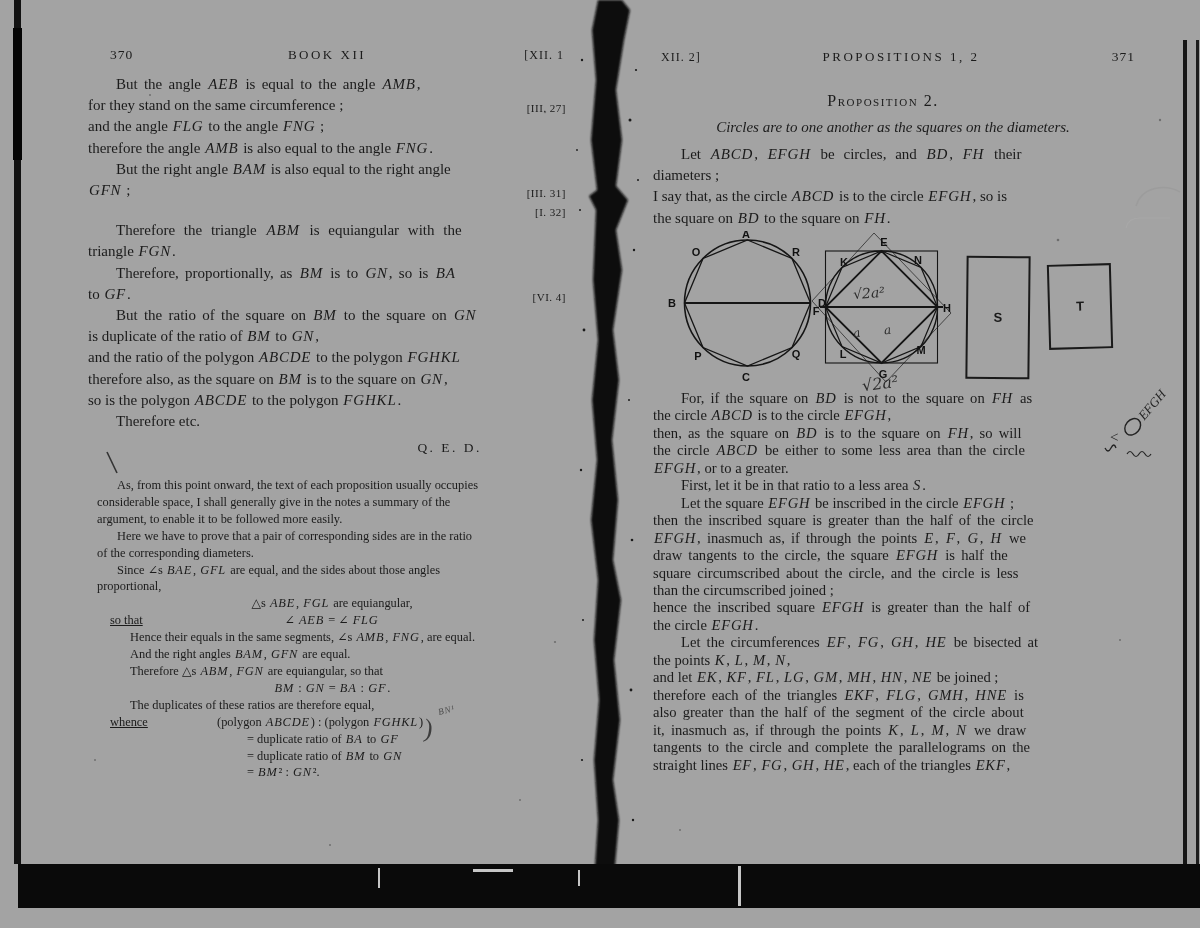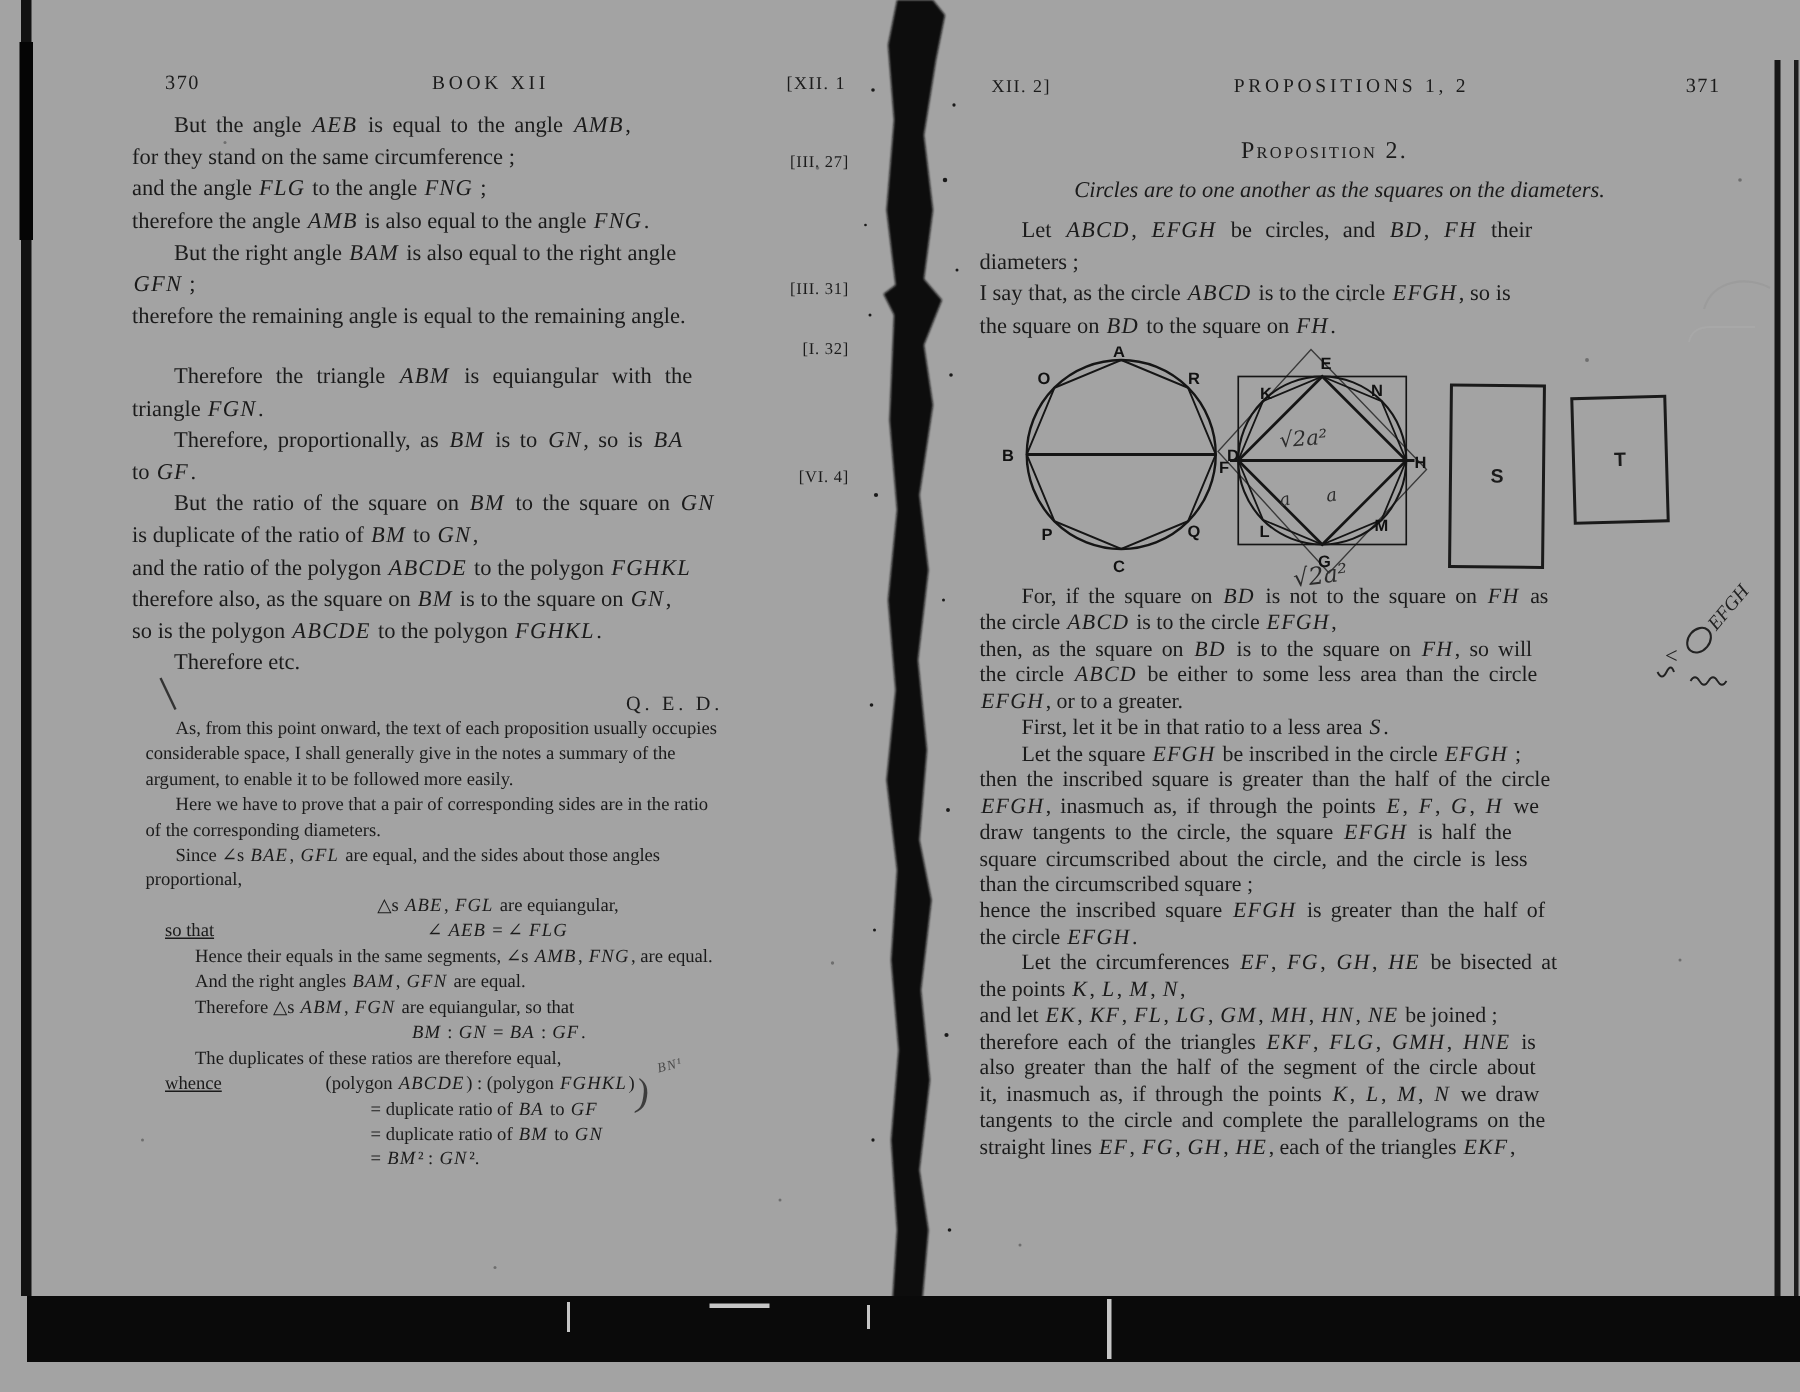--- a/index.html
+++ b/index.html
@@ -9,21 +9,21 @@
 
   
   .pagehead{position:absolute;height:20px;font-size:13px;}
   .pagehead .pnum{position:absolute;top:0;font-size:13.5px;letter-spacing:1px;}
   .pagehead .ptitle{position:absolute;top:0;left:0;right:0;text-align:center;letter-spacing:2.5px;font-size:13px;}
   .pagehead .pref{position:absolute;top:1px;font-size:12px;letter-spacing:1px;}
   .lp-head{left:88px;top:47px;width:478px;}
   .lp-head .pnum{left:22px;}
   .lp-head .pref{right:2px;}
   .rp-head{left:655px;top:49px;width:492px;}
-  .rp-head .pnum{right:0;}
+  .rp-head .pnum{right:12px;}
   .rp-head .pref{left:6px;}
 
   
   .tl{position:relative;white-space:nowrap;}
   .main-text{position:absolute;left:88px;top:74px;width:478px;font-size:15px;line-height:21.2px;}
   .ind{text-indent:28px;font-family:Liberation Serif, serif;}
   .w1{word-spacing:2.5px;}
   .w2{word-spacing:5px;}
   .ref{position:absolute;right:0;top:3px;font-size:11px;letter-spacing:.5px;}
   .refonly{height:19px;line-height:17px;}
@@ -85,21 +85,20 @@
       <span class="pref">[XII. 1</span>
     </div>
 
     <div class="main-text">
         <div class="tl ind w1"><span class="t">But the angle <i>AEB</i> is equal to the angle <i>AMB</i>,</span></div>
         <div class="tl"><span class="t">for they stand on the same circumference ;</span><span class="ref">[III. 27]</span></div>
         <div class="tl"><span class="t">and the angle <i>FLG</i> to the angle <i>FNG</i> ;</span></div>
         <div class="tl"><span class="t">therefore the angle <i>AMB</i> is also equal to the angle <i>FNG</i>.</span></div>
         <div class="tl ind"><span class="t">But the right angle <i>BAM</i> is also equal to the right angle</span></div>
         <div class="tl"><span class="t"><i>GFN</i> ;</span><span class="ref">[III. 31]</span></div>
-        <div class="tl"><span class="t">therefore the remaining angle is equal to the remaining angle.</span></div>
         <div class="tl refonly"><span class="t"></span><span class="ref">[I. 32]</span></div>
         <div class="tl ind w2"><span class="t">Therefore the triangle <i>ABM</i> is equiangular with the</span></div>
         <div class="tl"><span class="t">triangle <i>FGN</i>.</span></div>
         <div class="tl ind w1"><span class="t">Therefore, proportionally, as <i>BM</i> is to <i>GN</i>, so is <i>BA</i></span></div>
         <div class="tl"><span class="t">to <i>GF</i>.</span><span class="ref">[VI. 4]</span></div>
         <div class="tl ind w1"><span class="t">But the ratio of the square on <i>BM</i> to the square on <i>GN</i></span></div>
         <div class="tl"><span class="t">is duplicate of the ratio of <i>BM</i> to <i>GN</i>,</span></div>
         <div class="tl"><span class="t">and the ratio of the polygon <i>ABCDE</i> to the polygon <i>FGHKL</i></span></div>
         <div class="tl"><span class="t">therefore also, as the square on <i>BM</i> is to the square on <i>GN</i>,</span></div>
         <div class="tl"><span class="t">so is the polygon <i>ABCDE</i> to the polygon <i>FGHKL</i>.</span></div>
@@ -207,21 +206,21 @@
         <div class="tl"><span class="t">the circle <i>ABCD</i> is to the circle <i>EFGH</i>,</span></div>
         <div class="tl w1"><span class="t">then, as the square on <i>BD</i> is to the square on <i>FH</i>, so will</span></div>
         <div class="tl w1"><span class="t">the circle <i>ABCD</i> be either to some less area than the circle</span></div>
         <div class="tl"><span class="t"><i>EFGH</i>, or to a greater.</span></div>
         <div class="tl ind"><span class="t">First, let it be in that ratio to a less area <i>S</i>.</span></div>
         <div class="tl ind"><span class="t">Let the square <i>EFGH</i> be inscribed in the circle <i>EFGH</i> ;</span></div>
         <div class="tl w1"><span class="t">then the inscribed square is greater than the half of the circle</span></div>
         <div class="tl w1"><span class="t"><i>EFGH</i>, inasmuch as, if through the points <i>E</i>, <i>F</i>, <i>G</i>, <i>H</i> we</span></div>
         <div class="tl w1"><span class="t">draw tangents to the circle, the square <i>EFGH</i> is half the</span></div>
         <div class="tl w1"><span class="t">square circumscribed about the circle, and the circle is less</span></div>
-        <div class="tl"><span class="t">than the circumscribed square ;</span></div>
+        <div class="tl"><span class="t">than the circumscribed joined ;</span></div>
         <div class="tl w1"><span class="t">hence the inscribed square <i>EFGH</i> is greater than the half of</span></div>
         <div class="tl"><span class="t">the circle <i>EFGH</i>.</span></div>
         <div class="tl ind w1"><span class="t">Let the circumferences <i>EF</i>, <i>FG</i>, <i>GH</i>, <i>HE</i> be bisected at</span></div>
         <div class="tl"><span class="t">the points <i>K</i>, <i>L</i>, <i>M</i>, <i>N</i>,</span></div>
         <div class="tl"><span class="t">and let <i>EK</i>, <i>KF</i>, <i>FL</i>, <i>LG</i>, <i>GM</i>, <i>MH</i>, <i>HN</i>, <i>NE</i> be joined ;</span></div>
         <div class="tl w1"><span class="t">therefore each of the triangles <i>EKF</i>, <i>FLG</i>, <i>GMH</i>, <i>HNE</i> is</span></div>
         <div class="tl w1"><span class="t">also greater than the half of the segment of the circle about</span></div>
         <div class="tl w1"><span class="t">it, inasmuch as, if through the points <i>K</i>, <i>L</i>, <i>M</i>, <i>N</i> we draw</span></div>
         <div class="tl w1"><span class="t">tangents to the circle and complete the parallelograms on the</span></div>
         <div class="tl"><span class="t">straight lines <i>EF</i>, <i>FG</i>, <i>GH</i>, <i>HE</i>, each of the triangles <i>EKF</i>,</span></div>

